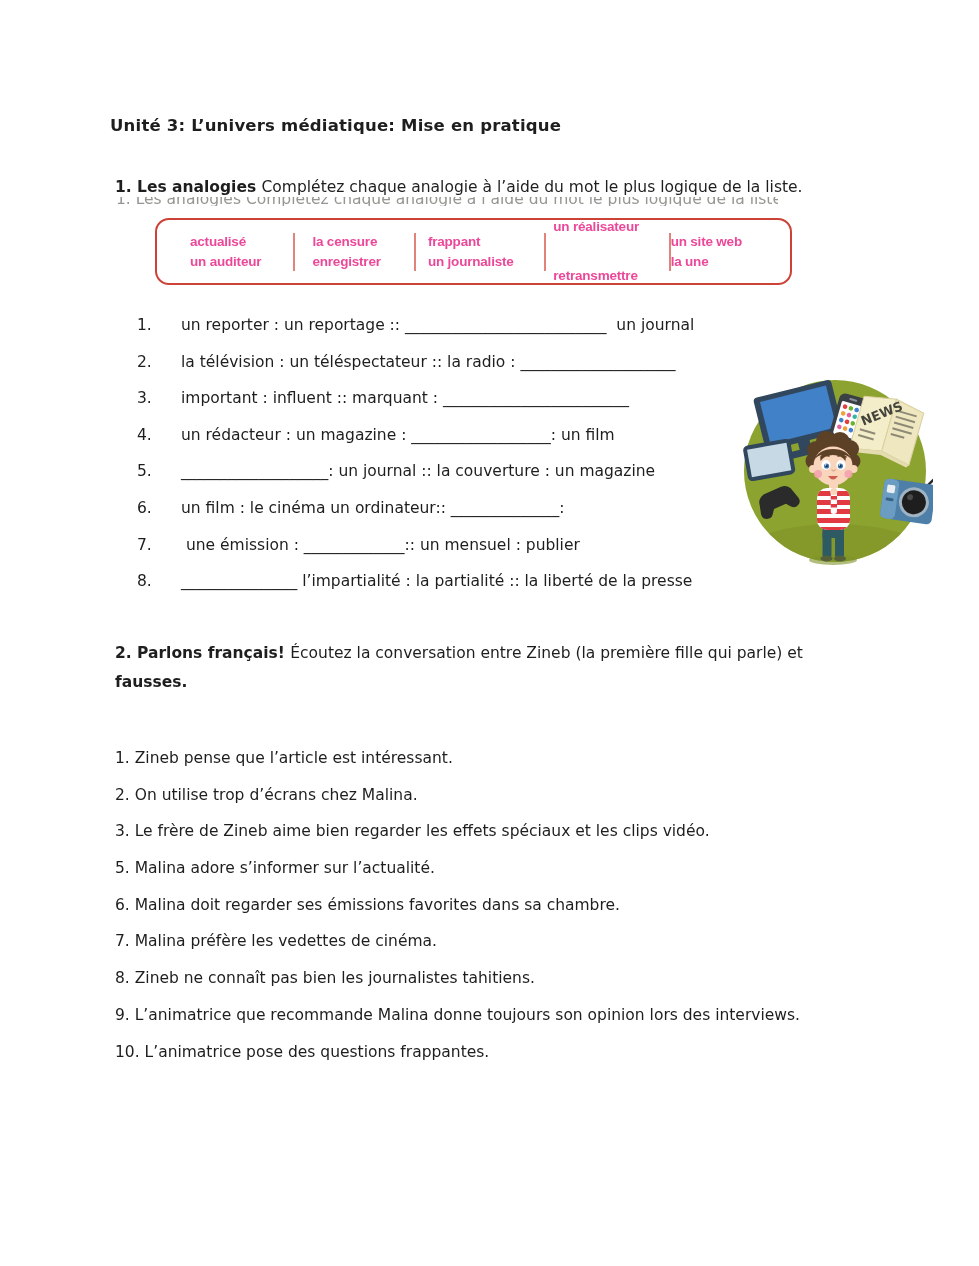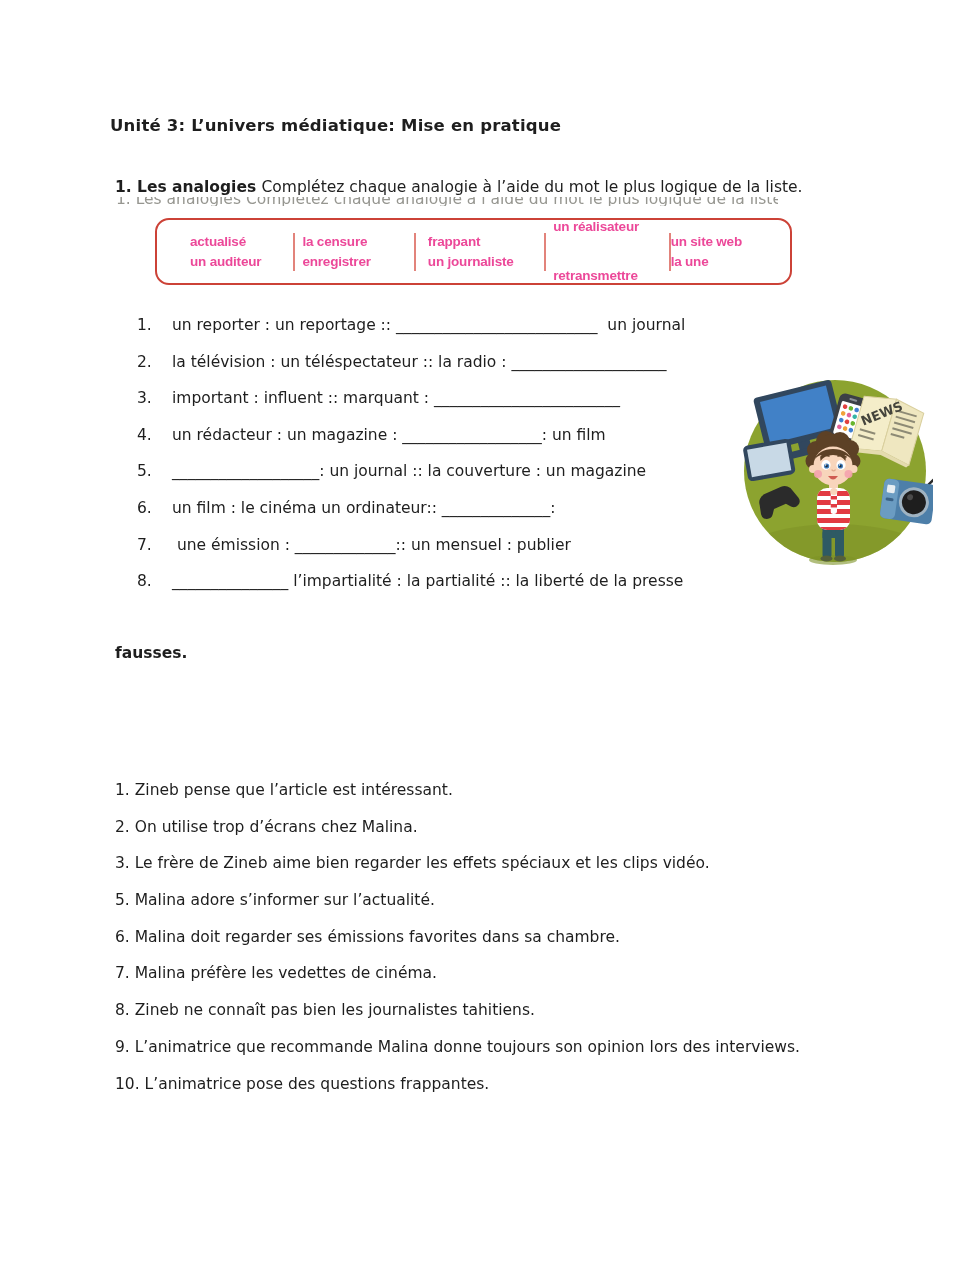--- a/index.html
+++ b/index.html
@@ -40,44 +40,44 @@
     background:#ffffff;
   }
   .wb-col{
     display:flex;flex-direction:column;justify-content:center;
     box-sizing:border-box;
     font-family:"Liberation Sans", sans-serif;
     font-weight:bold;font-size:13.5px;line-height:20px;
     color:#ec4899;letter-spacing:-0.2px;
   }
   .wb-col-1{width:137px;padding-left:33px;}
-  .wb-col-2{width:119px;padding-left:7px;}
+  .wb-col-2{width:119px;padding-left:17px;}
   .wb-col-3{width:129px;padding-left:12px;border-radius:18px;}
   .wb-col-4{width:123px;padding-left:7px;gap:29px;}
   .wb-col-5{width:120px;}
   .wb-sep{
     width:2px;height:38px;background:#e2837b;align-self:center;flex:0 0 2px;
   }
 
   .analogy-list{position:absolute;left:137px;top:315px;}
   .analogy-item{
     display:flex;font-size:15.5px;line-height:21px;margin-bottom:15.6px;
   }
   .analogy-item .num{flex:0 0 35px;}
-  .analogy-item .txt{white-space:pre;}
+  .analogy-item .txt{white-space:pre;margin-left:9px;}
 
   .illustration{position:absolute;left:737px;top:376px;width:196px;height:192px;}
 
   .ex2-intro{
     position:absolute;left:115px;top:639px;width:820px;
     font-size:15.5px;
   }
   .ex2-intro .line{height:29px;line-height:29px;}
 
-  .statements{position:absolute;left:115px;top:780px;}
+  .statements{position:absolute;left:115px;top:748px;}
   .statement{
     font-size:15.5px;line-height:21px;margin-bottom:15.7px;white-space:pre;
   }
 </style>
 </head>
 <body>
 
 <div class="page">
 
   <h1 class="title">Unité 3: L’univers médiatique: Mise en pratique</h1>
@@ -274,20 +274,21 @@
       <path d="M84 81 q4 -2.5 8 -1" stroke="#5d4126" stroke-width="1.6" fill="none" stroke-linecap="round"></path>
       <path d="M101 80 q4 -1.5 8 1" stroke="#5d4126" stroke-width="1.6" fill="none" stroke-linecap="round"></path>
       <circle cx="81" cy="98" r="4" fill="#f4a2ae" opacity="0.9"></circle>
       <circle cx="111.5" cy="98" r="4" fill="#f4a2ae" opacity="0.9"></circle>
       <path d="M95 94 q1.5 1.6 3.2 0" stroke="#e0a98c" stroke-width="1.3" fill="none" stroke-linecap="round"></path>
       <path d="M91 100 Q96 107 101 100 Z" fill="#cf5a50"></path>
     </g>
   </svg>
 
   <div class="ex2-intro rich">
+      <div class="line"><span class="b">2. Parlons français! </span><span>Écoutez la conversation entre Zineb (la première fille qui parle) et</span></div>
       <div class="line"><span class="b">fausses.</span></div>
     </div>
 
   <div class="statements">
       <div class="statement">1. Zineb pense que l’article est intéressant.</div>
       <div class="statement">2. On utilise trop d’écrans chez Malina.</div>
       <div class="statement">3. Le frère de Zineb aime bien regarder les effets spéciaux et les clips vidéo.</div>
       <div class="statement">5. Malina adore s’informer sur l’actualité.</div>
       <div class="statement">6. Malina doit regarder ses émissions favorites dans sa chambre.</div>
       <div class="statement">7. Malina préfère les vedettes de cinéma.</div>

